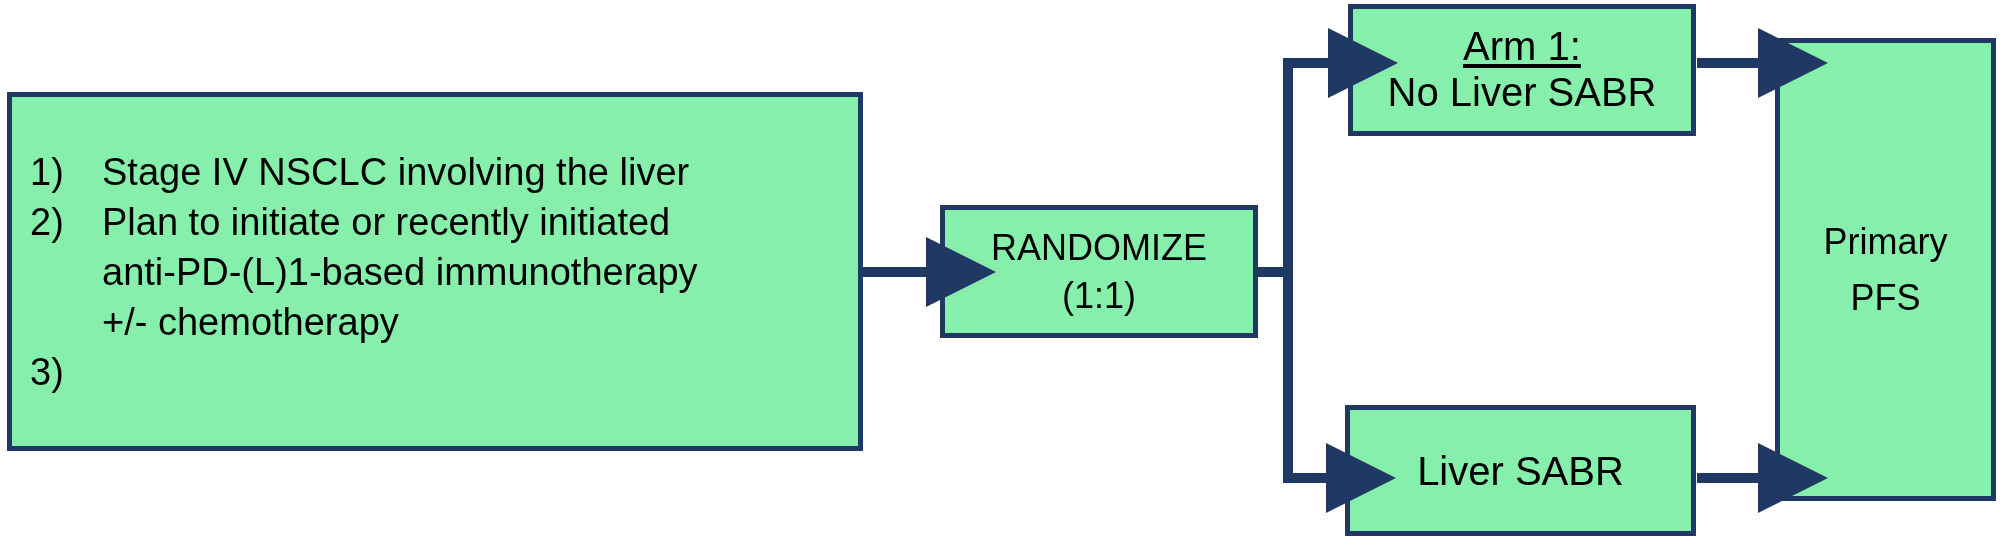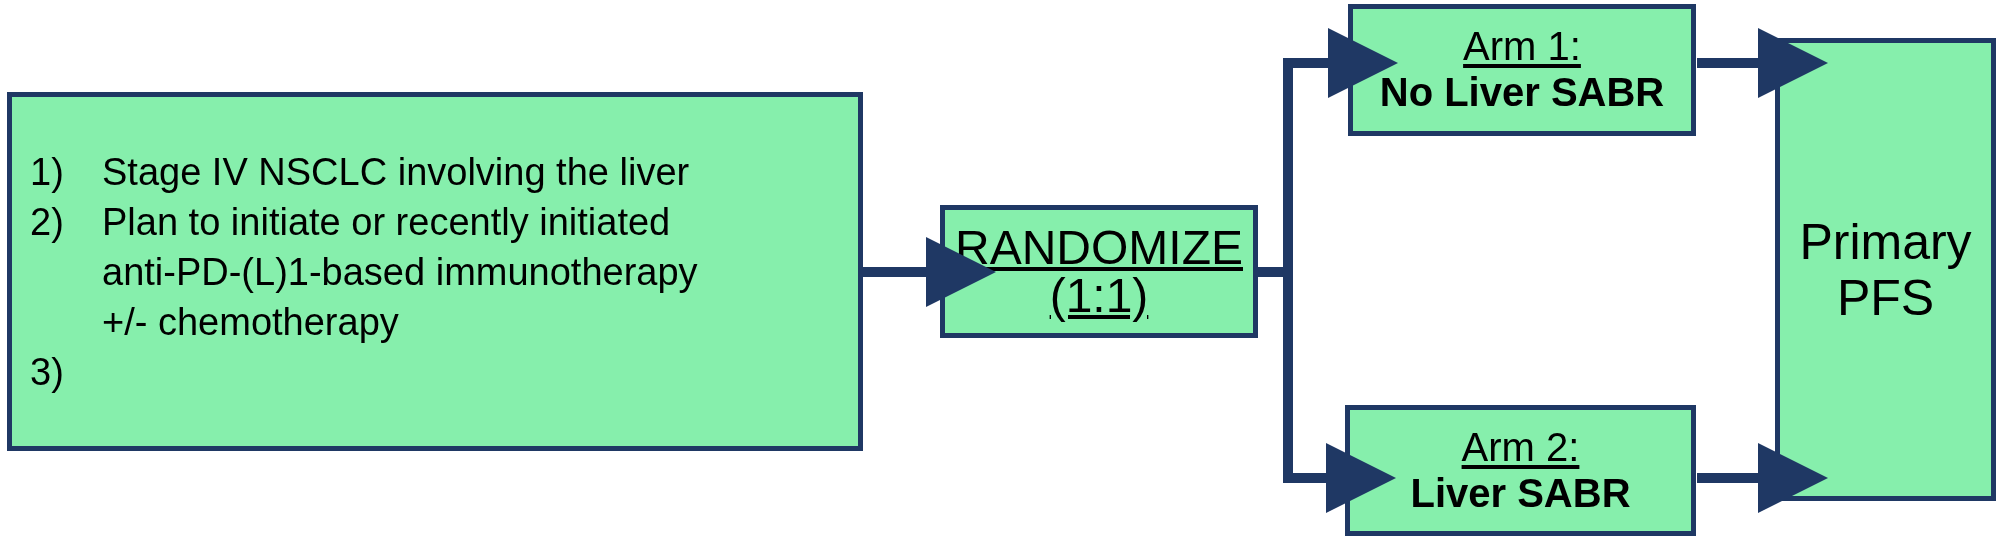--- a/index.html
+++ b/index.html
@@ -63,24 +63,23 @@
     white-space: pre-line;
   }
 
   
   #randomize-box {
     left: 940px;
     top: 205px;
     width: 318px;
     height: 133px;
     align-items: center;
-    font-size: 48px;
+    font-size: 36px;
     line-height: 48px;
     text-align: center;
-    text-decoration: underline;
   }
 
   
   #arm1-box {
     left: 1348px;
     top: 4px;
     width: 348px;
     height: 132px;
     align-items: center;
     text-align: center;
@@ -95,32 +94,31 @@
   }
   .arm-title {
     font-size: 40px;
     line-height: 44px;
     text-decoration: underline;
     text-underline-offset: 4px;
   }
   .arm-sub {
     font-size: 40px;
     line-height: 48px;
-    font-weight: bold;
   }
 
   
   #outcome-box {
     left: 1775px;
     top: 38px;
     width: 221px;
     height: 463px;
     align-items: center;
     text-align: center;
-    font-size: 50px;
+    font-size: 36px;
     line-height: 56px;
   }
 
   
   #connectors {
     position: absolute;
     left: 0;
     top: 0;
     width: 2008px;
     height: 545px;
@@ -154,21 +152,20 @@
     <div>RANDOMIZE</div>
     <div>(1:1)</div>
   </div>
 
   <div class="box" id="arm1-box">
     <div class="arm-title">Arm 1:</div>
     <div class="arm-sub">No Liver SABR</div>
   </div>
 
   <div class="box" id="arm2-box">
-    <div class="arm-title">Arm 2:</div>
     <div class="arm-sub">Liver SABR</div>
   </div>
 
   <div class="box" id="outcome-box">
     <div>Primary</div>
     <div>PFS</div>
   </div>
 
   <svg id="connectors" viewBox="0 0 2008 545">
     <defs>

